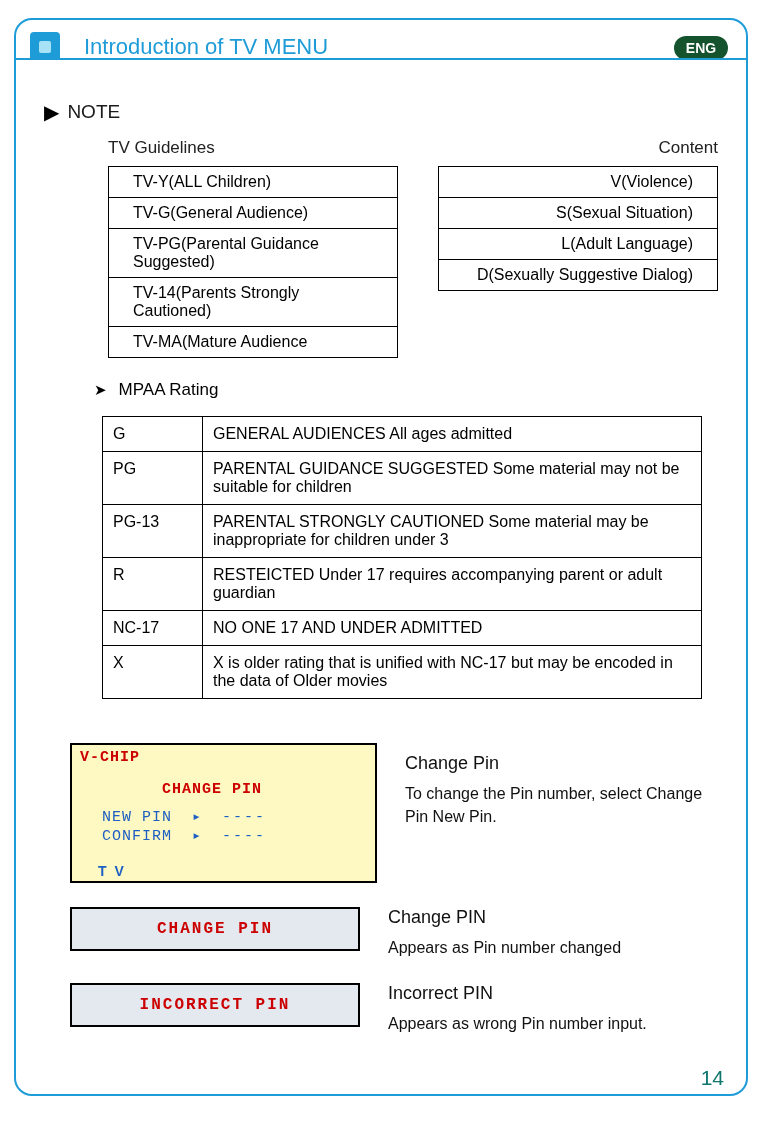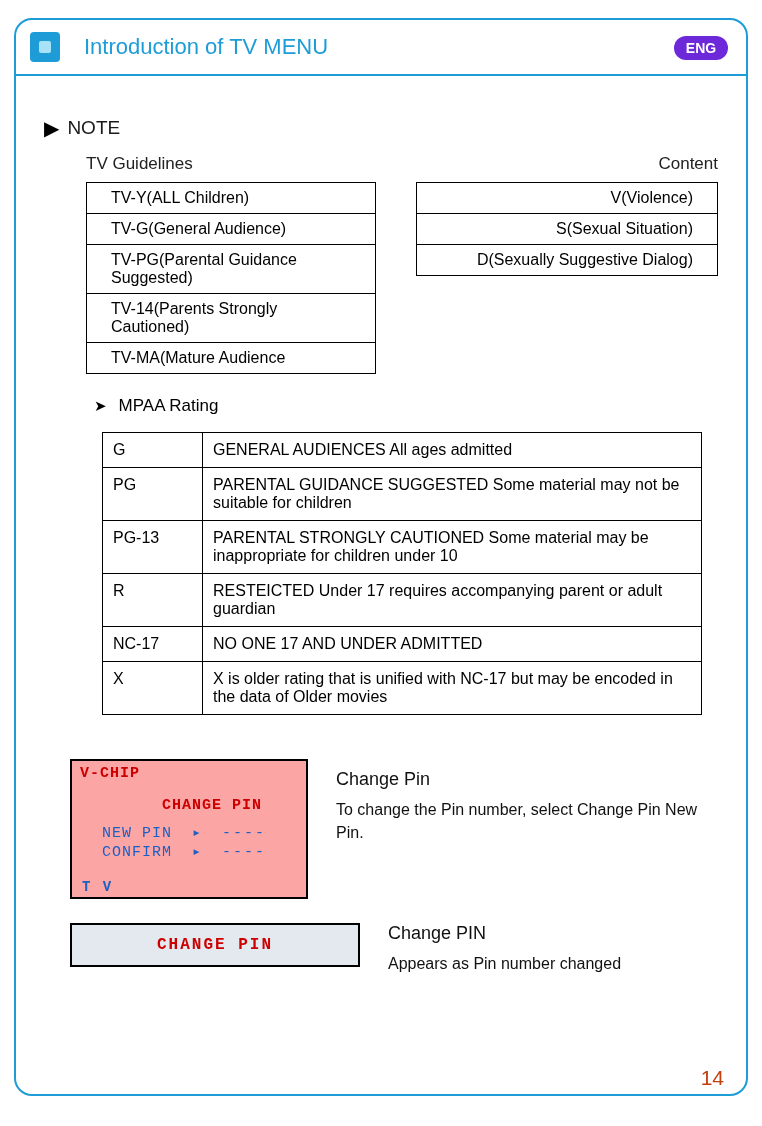--- a/index.html
+++ b/index.html
@@ -12,21 +12,21 @@
   }
   .page-frame {
     position: absolute;
     top: 18px; left: 14px; right: 14px; bottom: 30px;
     border: 2px solid #1e9cd8;
     border-radius: 18px;
     background: #fff;
   }
   .header {
     position: relative;
-    height: 56px;
+    height: 40px;
     border-bottom: 2px solid #1e9cd8;
     border-top-left-radius: 16px;
     border-top-right-radius: 16px;
     overflow: hidden;
   }
   .header-icon {
     position: absolute;
     left: 14px; top: 12px;
     width: 30px; height: 30px;
     background: #1e9cd8;
@@ -44,36 +44,36 @@
     position: absolute;
     left: 68px; top: 14px;
     font-size: 22px;
     color: #1e9cd8;
     font-weight: 500;
   }
   .eng-badge {
     position: absolute;
     right: 18px; top: 16px;
     width: 54px; height: 24px;
-    background: #6d28d9;
+    background: #14532d;
     color: #fff;
     text-align: center;
     line-height: 24px;
     font-size: 14px;
     font-weight: bold;
     border-radius: 12px;
   }
   .content { padding: 40px 28px 20px 28px; }
   .note-heading {
     font-size: 19px; color: #1a1a1a; font-weight: 500;
     display: flex; align-items: center; gap: 8px;
     margin-bottom: 14px;
   }
   .note-heading .tri { font-size: 20px; color: #000; }
-  .two-col { display: flex; gap: 40px; margin-left: 42px; margin-bottom: 22px; }
+  .two-col { display: flex; gap: 40px; margin-left: 64px; margin-bottom: 22px; }
   .col1 { width: 290px; }
   .col2 { flex: 1; text-align: right; }
   .sub-heading { font-size: 17px; color: #222; margin-bottom: 8px; }
   table.simple {
     border-collapse: collapse; width: 100%;
     font-size: 16px;
   }
   table.simple td {
     border: 1px solid #000;
     padding: 6px 24px;
@@ -83,23 +83,23 @@
   .mpaa-heading { margin-left: 50px; margin-top: 6px; margin-bottom: 16px; font-size: 17px; display:flex; align-items:center; gap:12px; }
   .arrow-point { font-size: 15px; }
   .mpaa-table {
     margin-left: 58px; width: 600px; border-collapse: collapse;
     font-size: 16px; margin-bottom: 44px;
   }
   .mpaa-table td { border: 1px solid #000; padding: 8px 10px; vertical-align: top; }
   .mpaa-table td:first-child { width: 100px; }
   .diagram-row { display: flex; align-items: flex-start; gap: 28px; margin-bottom: 24px; padding-left: 26px; }
   .vchip-box {
-    width: 238px; height: 140px;
+    width: 307px; height: 140px;
     border: 2px solid #000;
-    background: #fca5a5;
+    background: #fef9c3;
     position: relative;
   }
   .vchip-box .vchip-title {
     position: absolute; left: 8px; top: 4px;
     color: #cc0000; font-family: "Courier New", monospace;
     font-size: 15px; letter-spacing: 1px; font-weight: bold;
   }
   .vchip-box .vchip-sub {
     position: absolute; left: 90px; top: 36px;
     color: #cc0000; font-family: "Courier New", monospace;
@@ -107,38 +107,38 @@
   }
   .vchip-box .vchip-line {
     font-family: "Courier New", monospace;
     color: #1e5fc3; font-size: 15px; font-weight: normal;
     letter-spacing: 1px;
   }
   .vchip-lines { position: absolute; left: 30px; top: 62px; }
   .vchip-lines .ptr { color:#1e5fc3; }
   .vchip-lines .dashes { color:#1e5fc3; letter-spacing: 2px; }
   .vchip-footer {
-    position: absolute; left: 10px; bottom: 2px;
-    color: #1e5fc3; font-family: Liberation Mono, monospace;
+    position: absolute; left: 26px; bottom: 2px;
+    color: #1e5fc3; font-family: Liberation Sans, sans-serif;
     font-size: 14px; letter-spacing: 2px; font-weight: bold;
   }
   .desc-block { flex: 1; padding-top: 10px; }
   .desc-title { font-size: 18px; color: #111; margin-bottom: 8px; }
   .desc-body { font-size: 16px; color: #111; line-height: 1.45; }
   .small-box {
     width: 290px; height: 44px;
     border: 2px solid #000;
     background: #e3e9ef;
     display: flex; align-items: center; justify-content: center;
     color: #cc0000; font-family: "Courier New", monospace;
     font-size: 16px; letter-spacing: 2px; font-weight: bold;
   }
   .page-number {
     position: absolute; right: 22px; bottom: 4px;
-    font-size: 21px; color: #c2410c;
+    font-size: 21px; color: #0f766e;
   }
 </style>
 </head>
 <body>
 
 <div class="page-frame">
   <div class="header">
     <div class="header-icon"></div>
     <div class="header-title">Introduction of TV MENU</div>
     <div class="eng-badge">ENG</div>
@@ -178,20 +178,23 @@
         <div class="sub-heading">Content</div>
         <table class="simple">
           <tbody>
           <tr>
                 <td>V(Violence)</td>
               </tr>
           <tr>
                 <td>S(Sexual Situation)</td>
               </tr>
           <tr>
+                <td>L(Adult Language)</td>
+              </tr>
+          <tr>
                 <td>D(Sexually Suggestive Dialog)</td>
               </tr>
         </tbody>
           </table>
       </div>
     </div>
 
     <div class="mpaa-heading">
       <span class="arrow-point">➤</span>
       <span>MPAA Rating</span>
@@ -202,21 +205,21 @@
           <tr>
             <td>G</td>
             <td>GENERAL AUDIENCES All ages admitted</td>
           </tr>
       <tr>
             <td>PG</td>
             <td>PARENTAL GUIDANCE SUGGESTED Some material may not be suitable for children</td>
           </tr>
       <tr>
             <td>PG-13</td>
-            <td>PARENTAL STRONGLY CAUTIONED Some material may be inappropriate for children under 10</td>
+            <td>PARENTAL STRONGLY CAUTIONED Some material may be inappropriate for children under 3</td>
           </tr>
       <tr>
             <td>R</td>
             <td>RESTEICTED Under 17 requires accompanying parent or adult guardian</td>
           </tr>
       <tr>
             <td>NC-17</td>
             <td>NO ONE 17 AND UNDER ADMITTED</td>
           </tr>
       <tr>
@@ -253,17 +256,26 @@
     <div class="diagram-row">
       <div class="small-box">
         <span>CHANGE  PIN</span>
       </div>
       <div class="desc-block" style="padding-top:0;">
         <div class="desc-title">Change PIN</div>
         <div class="desc-body">Appears as Pin number changed</div>
       </div>
     </div>
 
+    <div class="diagram-row">
+      <div class="small-box">
+        <span>INCORRECT  PIN</span>
+      </div>
+      <div class="desc-block" style="padding-top:0;">
+        <div class="desc-title">Incorrect PIN</div>
+        <div class="desc-body">Appears as wrong Pin number input.</div>
+      </div>
+    </div>
 
   </div>
 
   <div class="page-number">14</div>
 </div>
 
 </body></html>

